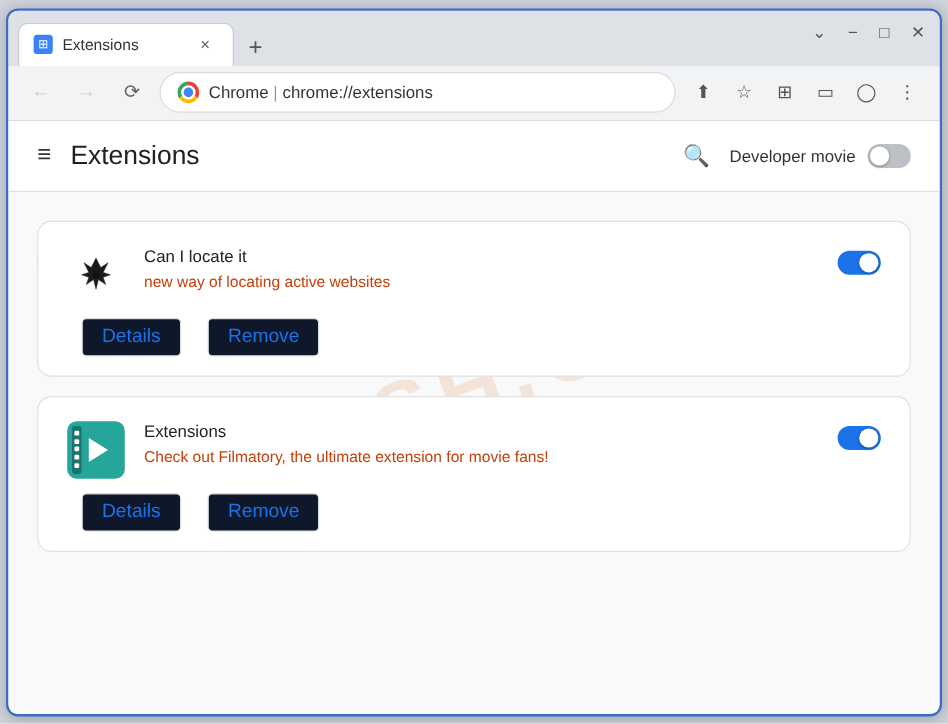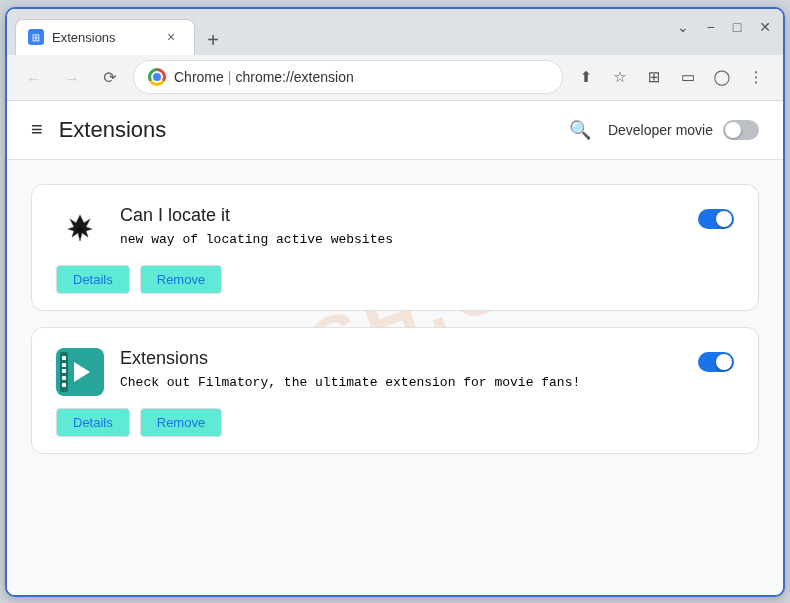--- a/index.html
+++ b/index.html
@@ -317,50 +317,50 @@
       border-radius: 4px;
       display: flex;
       align-items: center;
       justify-content: center;
       font-size: 32px;
     }
     .ext-info {
       flex: 1;
     }
     .ext-name {
-      font-size: 18px;
+      font-size: 14px;
       font-weight: 500;
       color: #202124;
       margin-bottom: 4px;
     }
     .ext-desc {
       font-size: 13px;
-      color: #000000;
+      color: #c2410c;
       line-height: 1.5;
-      font-family: Liberation Mono, monospace;
     }
     .ext-toggle-area {
       display: flex;
       align-items: flex-start;
       padding-top: 4px;
     }
     .ext-actions {
       display: flex;
       align-items: center;
       gap: 10px;
     }
     .ext-btn {
       padding: 6px 16px;
       border-radius: 4px;
       border: 1px solid #dadce0;
-      background: #5eead4;
-      font-size: 13px;
+      background: #0f172a;
+      font-size: 16px;
       color: #1a73e8;
       cursor: pointer;
       font-weight: 500;
+      margin-left: 12px;
     }
     
     .filmatory-icon {
       width: 48px;
       height: 48px;
       background: #26a69a;
       border-radius: 8px;
       display: flex;
       align-items: center;
       justify-content: center;
@@ -421,21 +421,21 @@
 
   <div class="nav-bar">
     <button class="nav-btn disabled">←</button>
     <button class="nav-btn disabled">→</button>
     <button class="nav-btn">⟳</button>
     <div class="address-bar">
       <div class="chrome-logo"></div>
       <div class="address-text">
         <span>Chrome</span>
         <span class="address-separator">|</span>
-        <span>chrome://extension</span>
+        <span>chrome://extensions</span>
       </div>
     </div>
     <div class="nav-actions">
       <button class="icon-btn">⬆</button>
       <button class="icon-btn">☆</button>
       <button class="icon-btn">⊞</button>
       <button class="icon-btn">▭</button>
       <button class="icon-btn">◯</button>
       <button class="icon-btn">⋮</button>
     </div>

